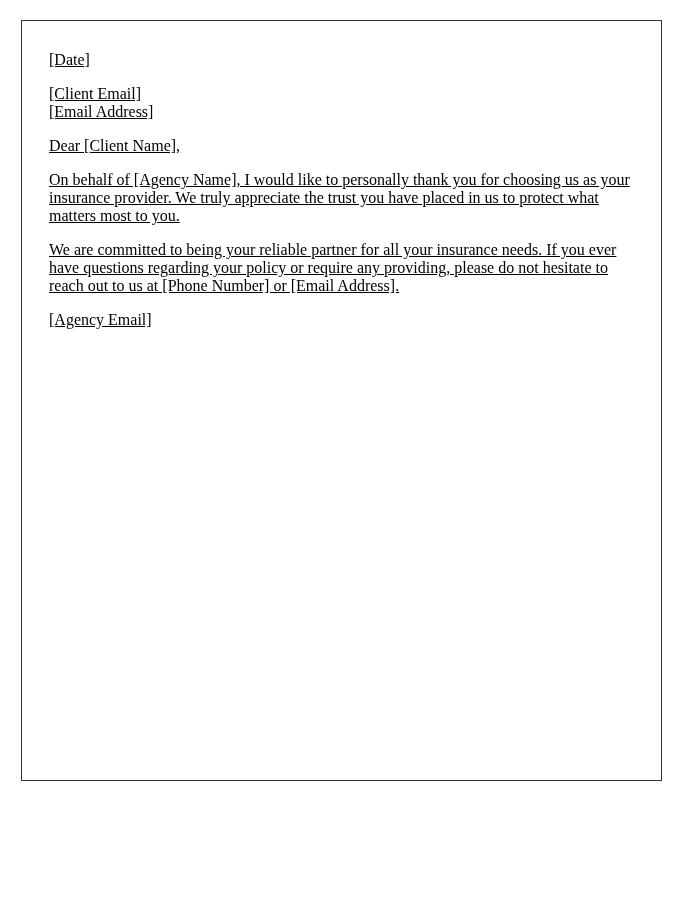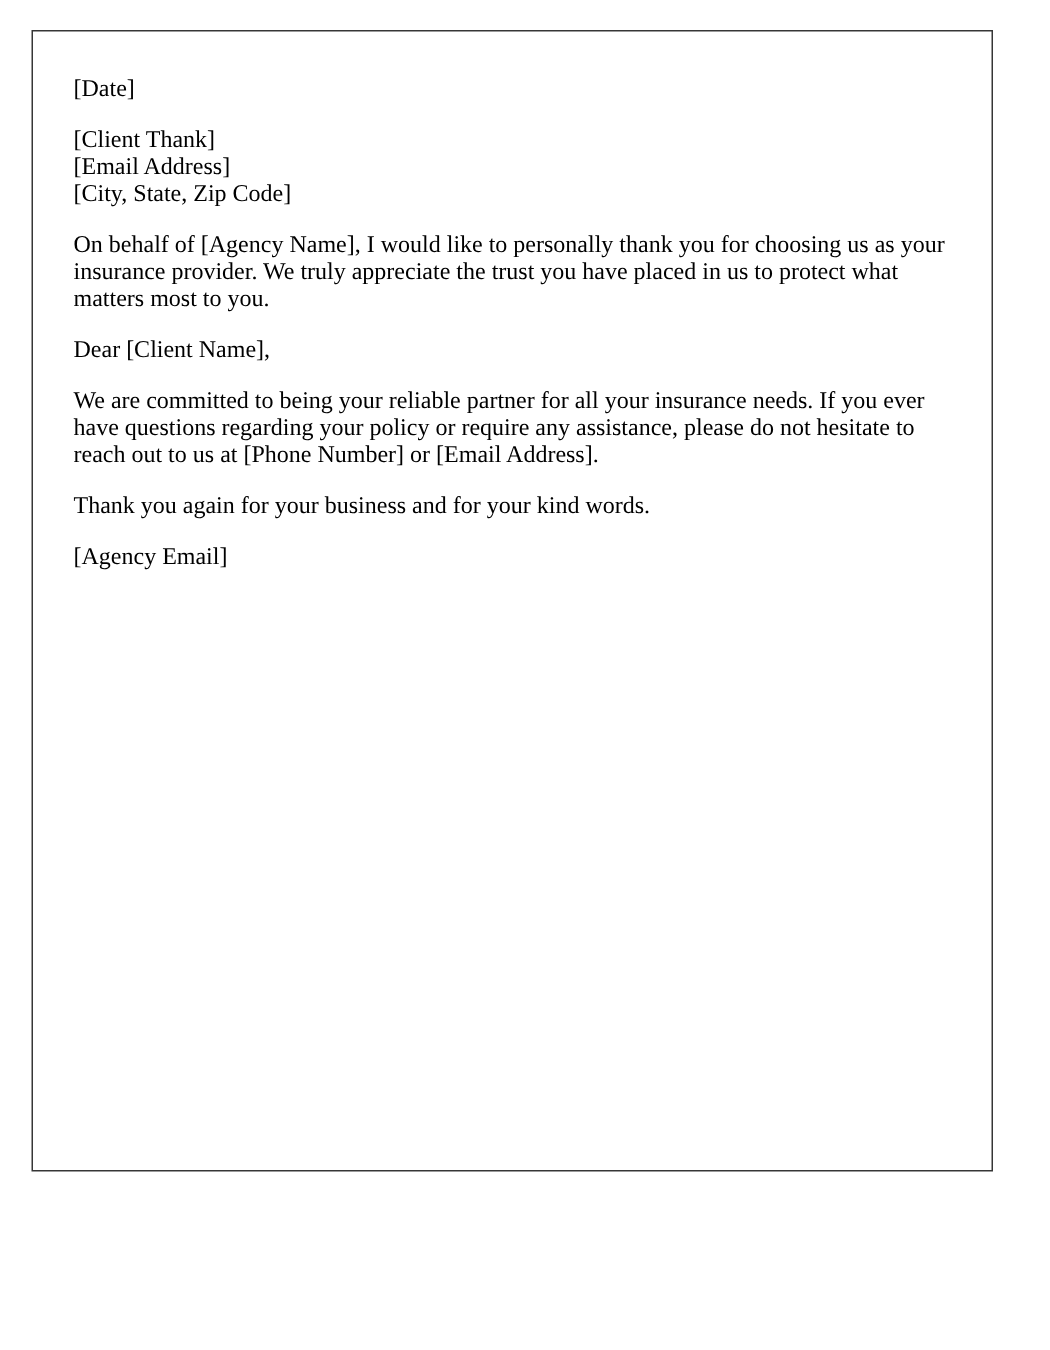--- a/index.html
+++ b/index.html
@@ -24,45 +24,44 @@
     border: 1px solid #363636;
     background: #ffffff;
     padding: 14px 27px 0 27px;
     overflow: hidden;
   }
   .para {
     font-size: 16px;
     line-height: 18px;
     margin: 16px 0;
     color: #000000;
+    text-decoration: underline;
   }
   .block-line {
     display: block;
   }
 </style>
 </head>
 <body>
 
 <div class="letter-frame">
 
   <p class="para">[Date]</p>
 
   <p class="para">
-    <span class="block-line">[Client Thank]</span>
+    <span class="block-line">[Client Email]</span>
     <span class="block-line">[Email Address]</span>
-    <span class="block-line">[City, State, Zip Code]</span>
   </p>
+
+  <p class="para">Dear [Client Name],</p>
 
   <p class="para">On behalf of [Agency Name], I would like to personally thank you for choosing us as your insurance provider. We truly appreciate the trust you have placed in us to protect what matters most to you.</p>
 
-  <p class="para">Dear [Client Name],</p>
 
+  <p class="para">We are committed to being your reliable partner for all your insurance needs. If you ever have questions regarding your policy or require any providing, please do not hesitate to reach out to us at [Phone Number] or [Email Address].</p>
 
-  <p class="para">We are committed to being your reliable partner for all your insurance needs. If you ever have questions regarding your policy or require any assistance, please do not hesitate to reach out to us at [Phone Number] or [Email Address].</p>
-
-  <p class="para">Thank you again for your business and for your kind words.</p>
 
 
   <p class="para">
     <span class="block-line">[Agency Email]</span>
   </p>
 
 </div>
 
 </body></html>

